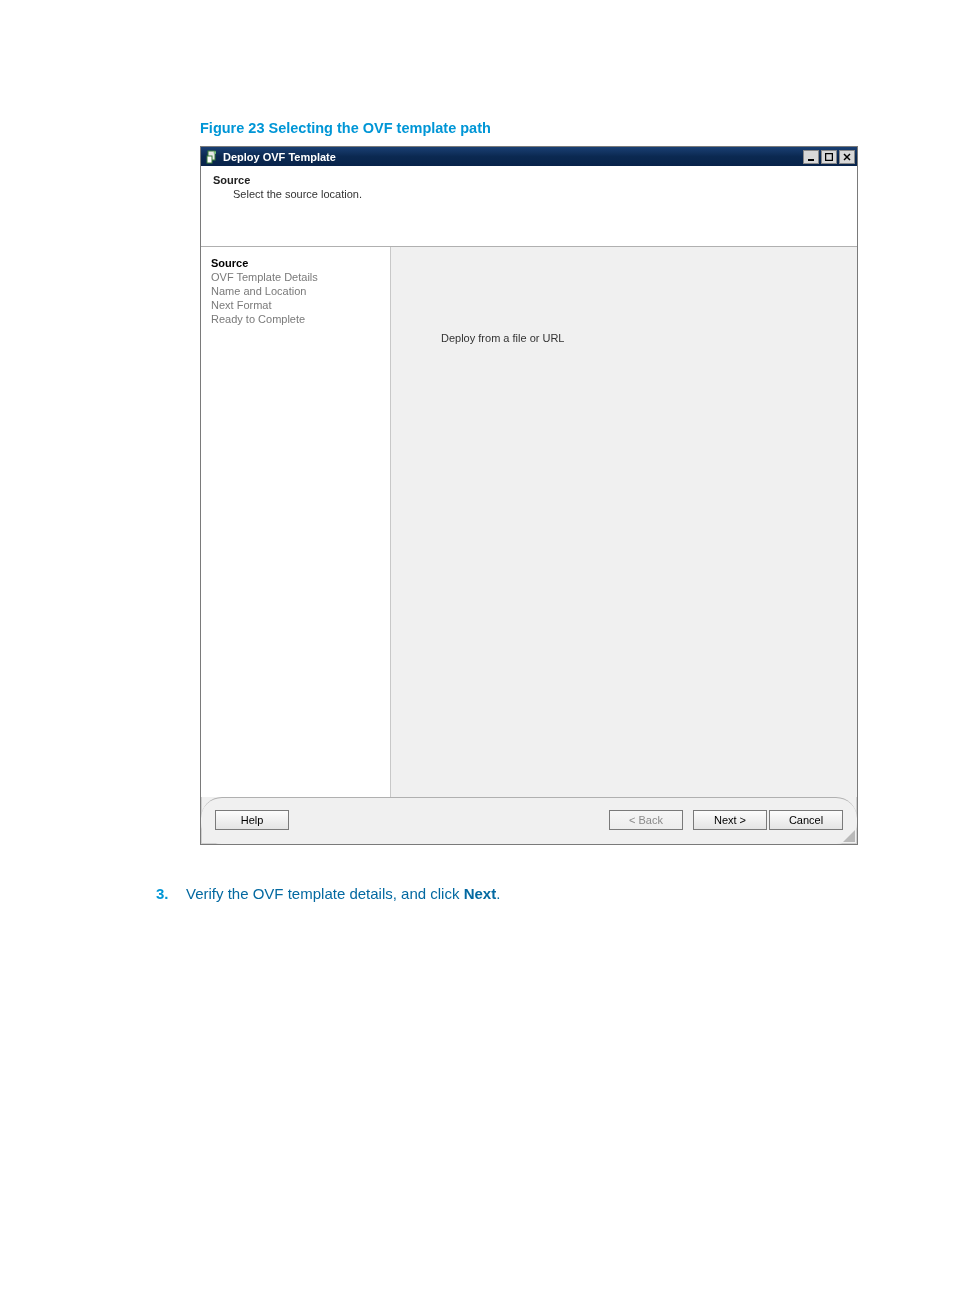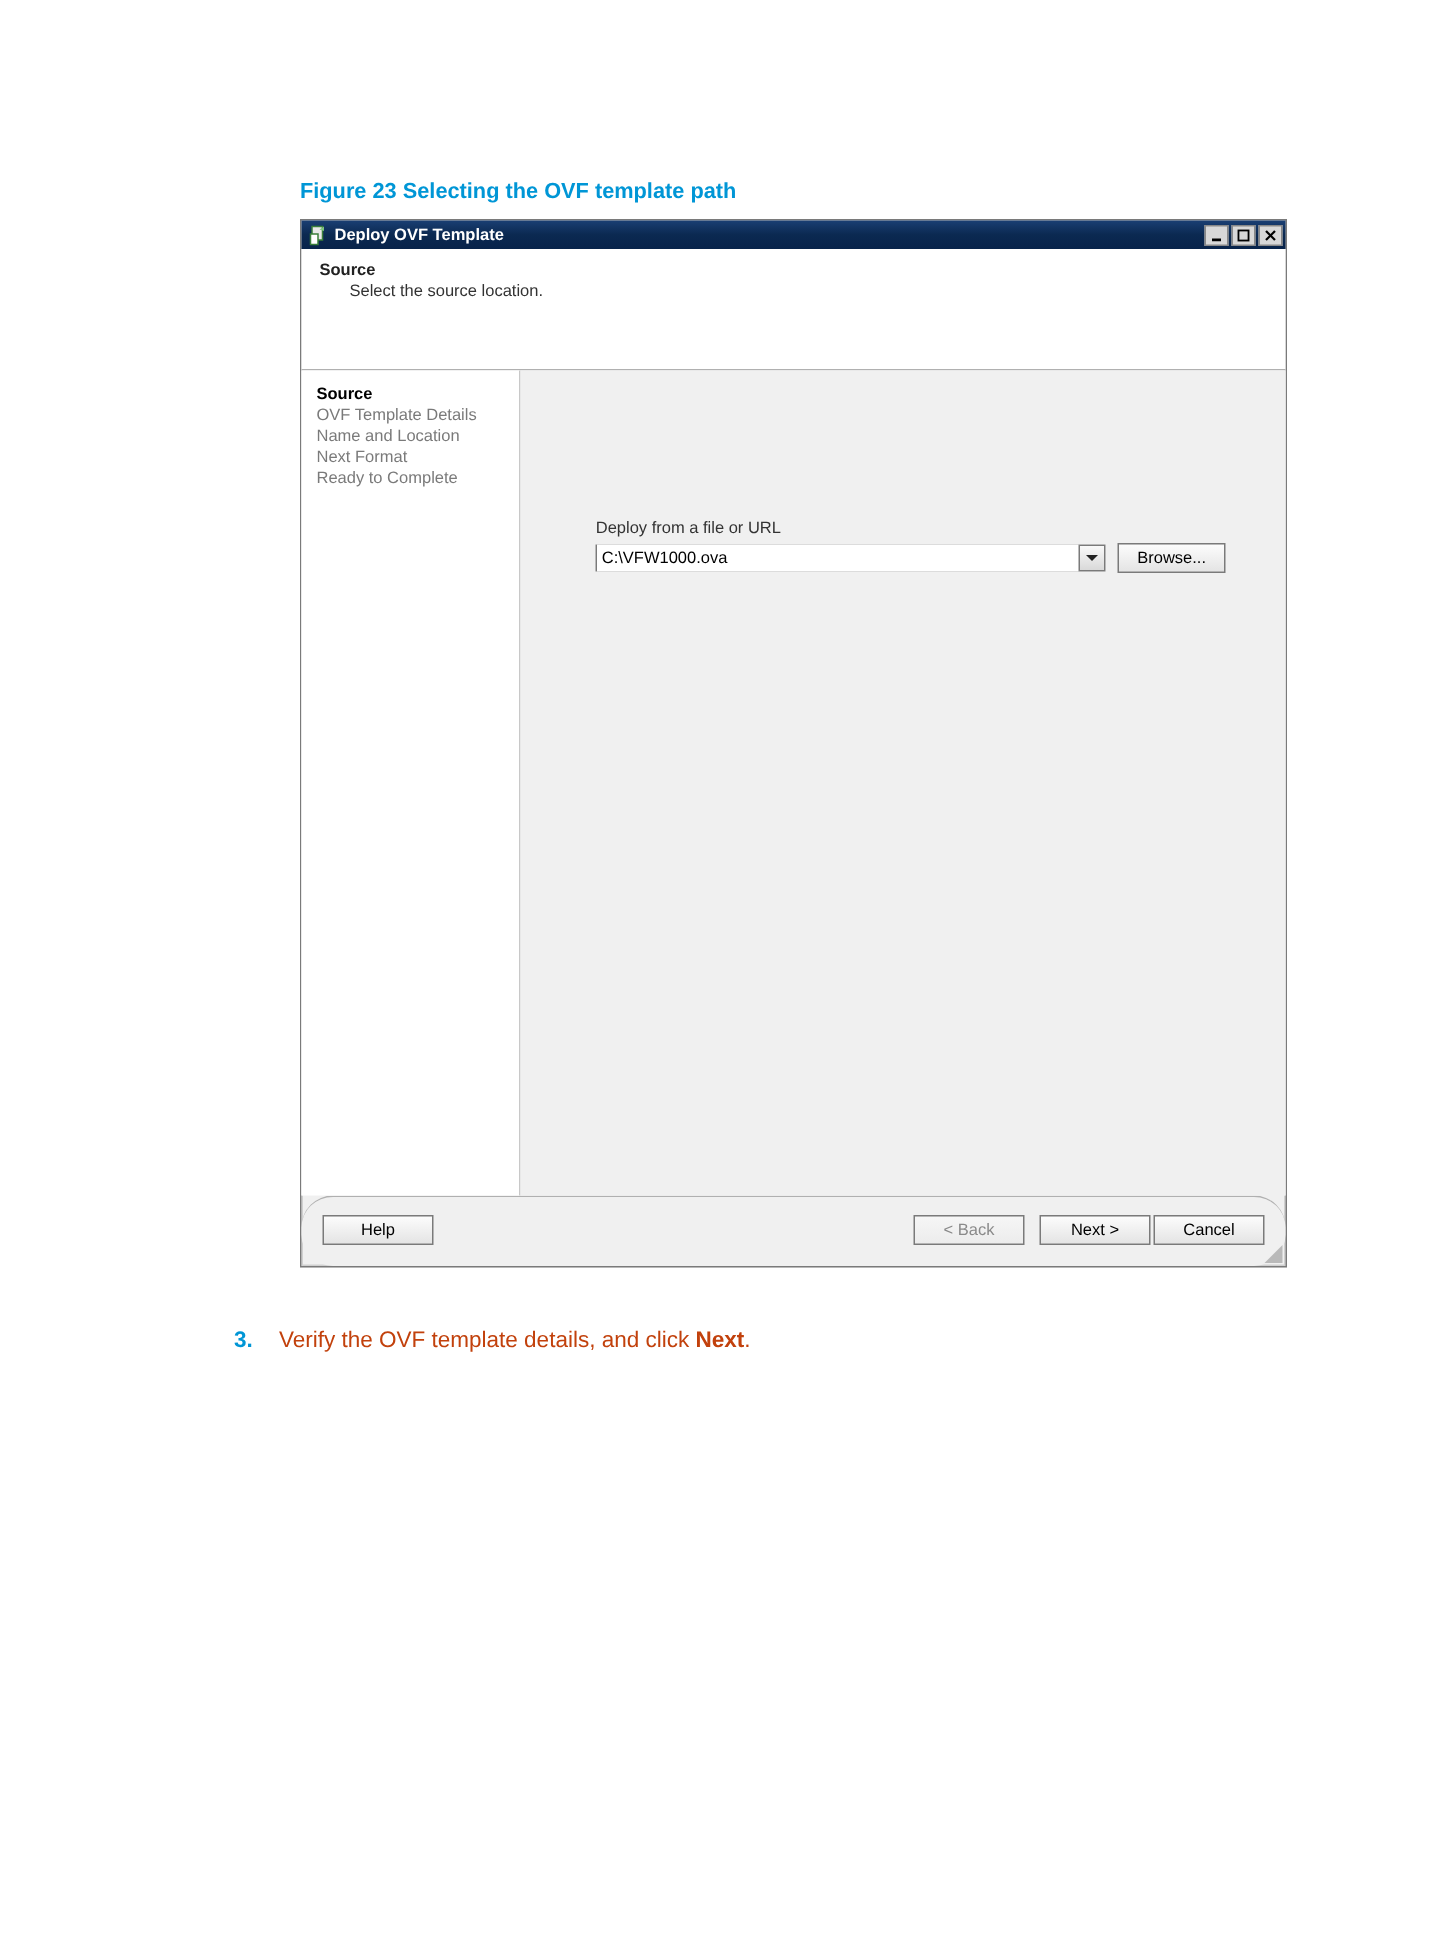--- a/index.html
+++ b/index.html
@@ -86,21 +86,21 @@
   }
   .sidebar div { margin:2px 0; }
   .main-panel {
     flex:1;
     padding: 85px 40px 0 50px;
     box-sizing:border-box;
     background:#f0f0f0;
     font-size:11px;
     color:#333;
   }
-  .field-label { margin-bottom:4px; display:block;margin-top:14px; }
+  .field-label { margin-bottom:4px; display:block; }
   .path-row { display:flex; align-items:center; gap:8px; margin-bottom:10px;}
   .combo {
     display:flex; align-items:center;
     border:1px solid #7a7a7a;
     background:#fff;
     height:18px;
     width:340px;
     box-sizing:border-box;
   }
   .combo input {
@@ -159,21 +159,21 @@
 
   ol.steps {
     margin:40px 0 0 0;
     padding-left: 0;
     list-style:none;
     counter-reset: step;
   }
   ol.steps li{
     counter-increment: step;
     font-size:15px;
-    color:#c2410c;
+    color:#0369a1;
     display:flex;
     margin-left:-44px;
   }
   ol.steps li::before{
     content: counter(step) ".";
     color:#0096D6;
     font-weight:bold;
     width:30px;
     flex:none;
     font-size:15px;
@@ -238,27 +238,20 @@
         <div class="step-active">Source</div>
         <div>OVF Template Details</div>
         <div>Name and Location</div>
         <div>Next Format</div>
         <div>Ready to Complete</div>
       </div>
 
       <div class="main-panel">
         <span class="field-label">Deploy from a file or URL</span>
 
-        <div class="path-row">
-          <div class="combo">
-            <input type="text" value="C:\VFW1000.ova" style="">
-            <div class="dd"></div>
-          </div>
-          <button class="btn">Browse...</button>
-        </div>
 
       </div>
     </div>
 
     <div class="footer-area">
       <button class="btn">Help</button>
       <span class="spacer"></span>
       <button class="btn disabled">&lt; Back</button>
       <button class="btn">Next &gt;</button>
       <button class="btn" style="margin-left:2px;">Cancel</button>

